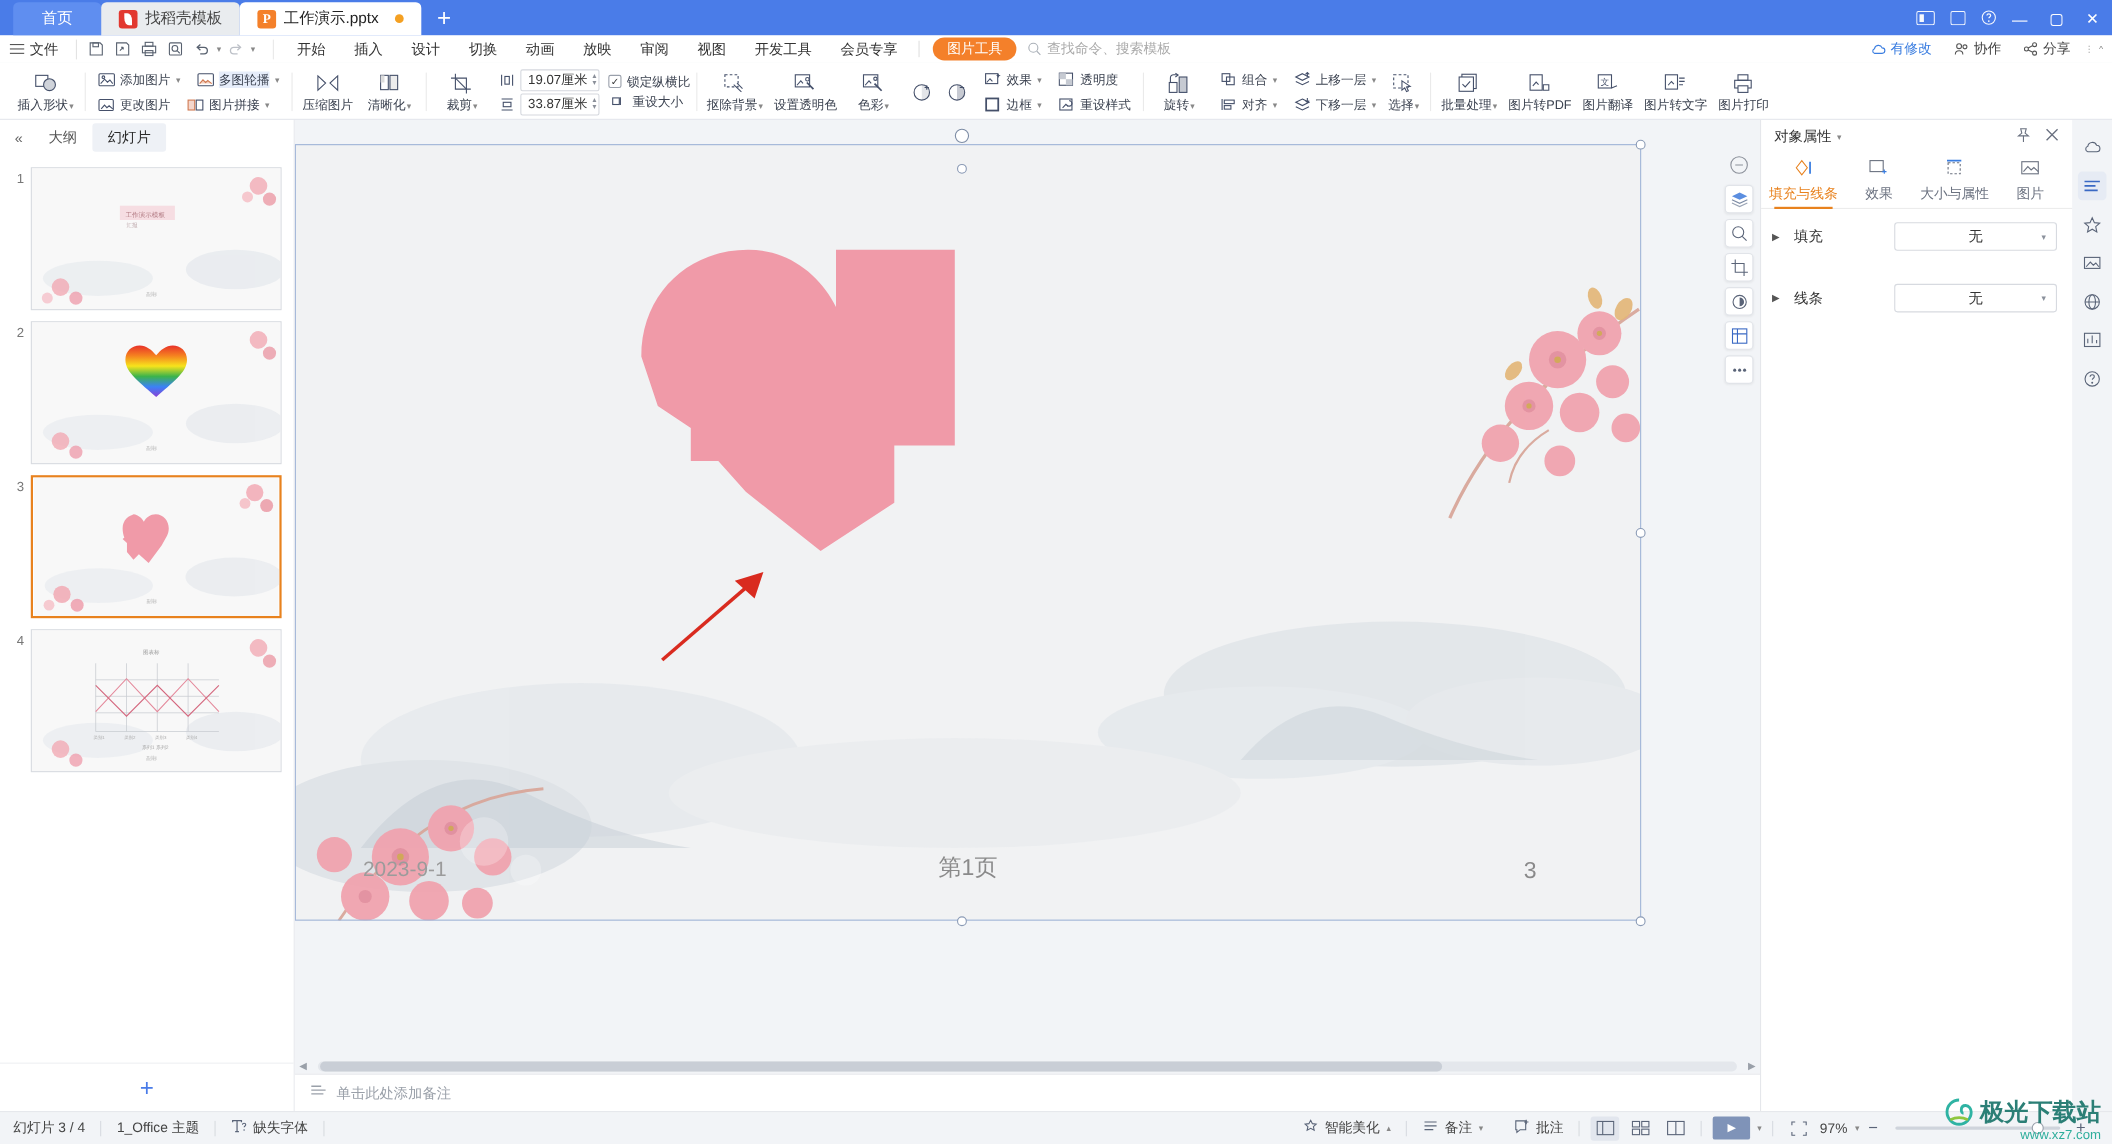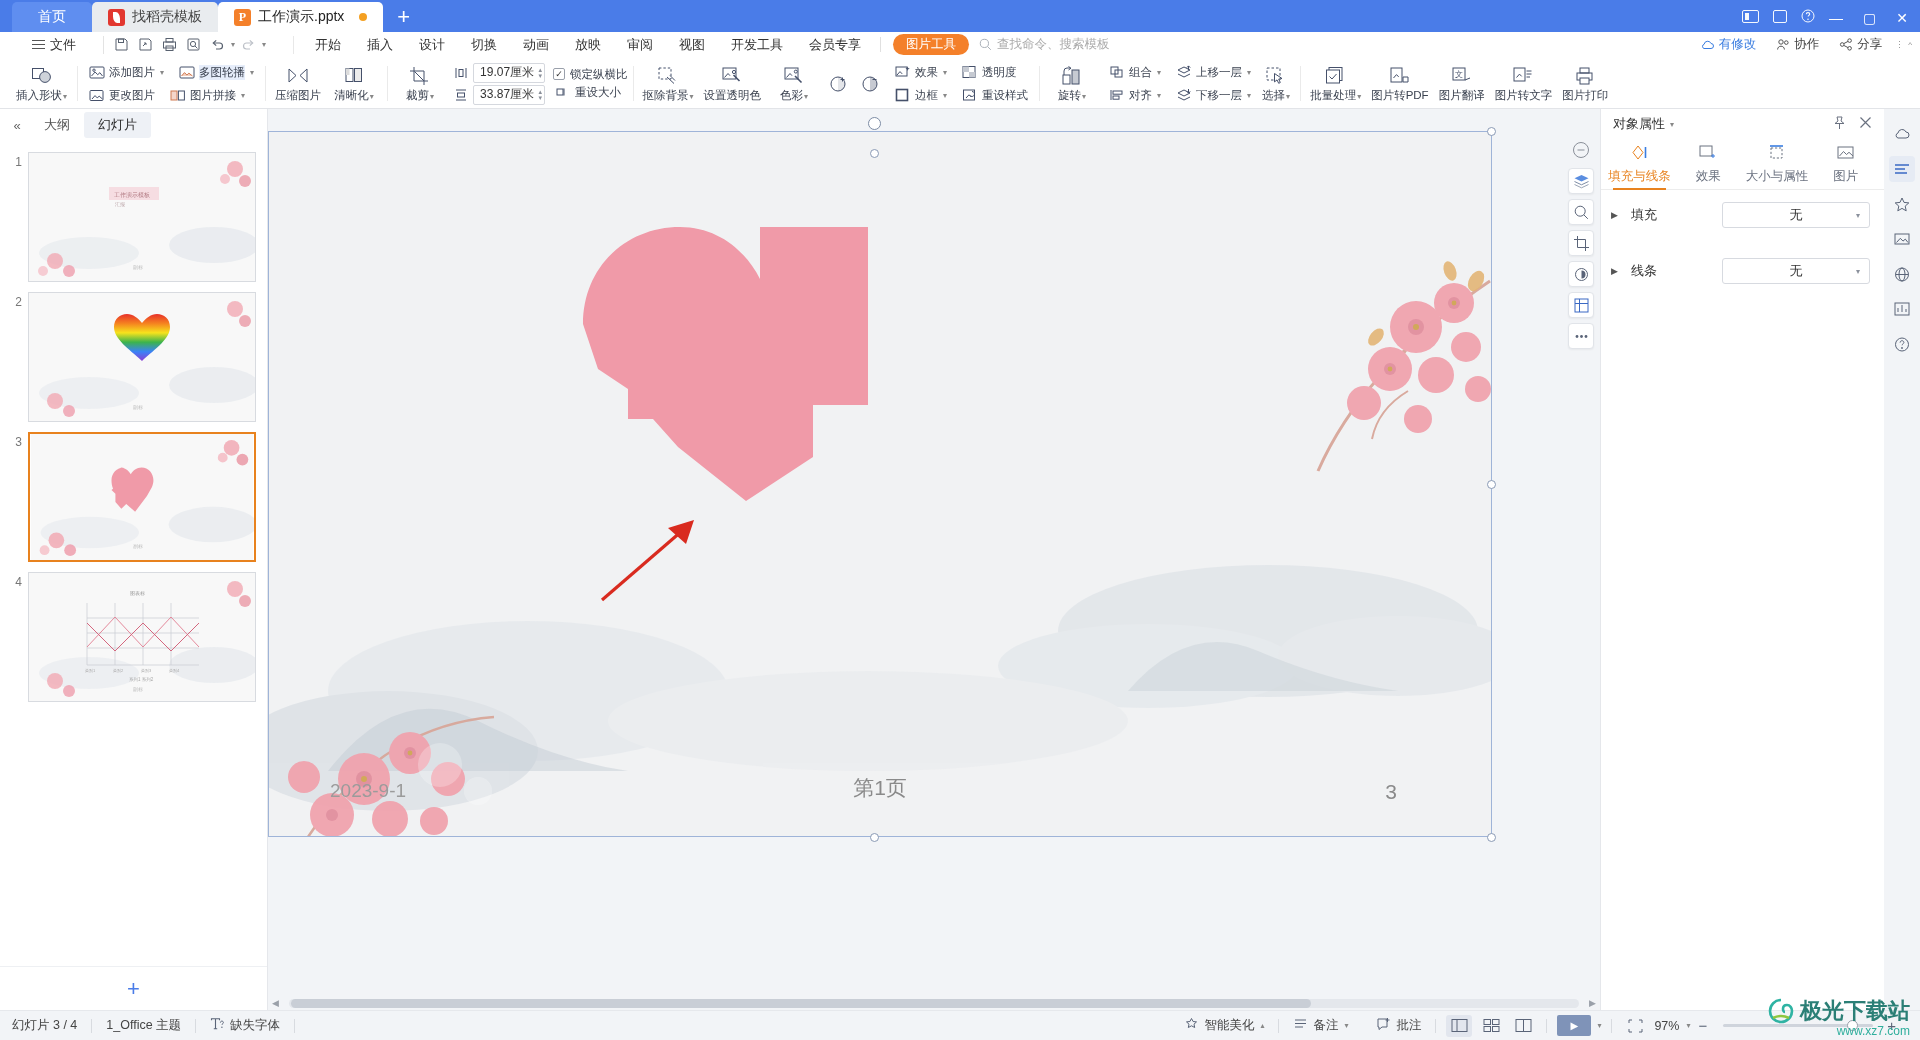--- a/index.html
+++ b/index.html
@@ -33,21 +33,21 @@
   .ico-orange { background:#f4802a; color:#fff; font-size:12px; font-weight:bold; display:flex;align-items:center;justify-content:center;font-family:"Liberation Serif",serif; }
   .tab-dot { width:8px;height:8px;border-radius:50%;background:#f4a022;margin-left:8px;}
   .tab-plus { color:#fff; font-size:22px; padding:0 14px; line-height:30px; cursor:pointer; }
   .tabbar-right { margin-left:auto; display:flex; align-items:center; gap:14px; padding:0 12px 6px 0; color:#fff; }
   .tb-icon { font-size:14px; cursor:pointer; opacity:.95; }
   .win-btns { display:flex; align-items:center; gap:20px; font-size:14px; }
 
   
   .menurow {
     height: 25px; background: #fff; display: flex; align-items: center;
-    padding-left: 24px; gap: 15px; flex: 0 0 25px; font-size: 13px;
+    padding-left: 1px; gap: 4px; flex: 0 0 25px; font-size: 13px;
   }
   .mfile { display:flex;align-items:center;gap:5px;padding:0 8px;color:#333;cursor:pointer; }
   .hamburger { display:inline-flex;flex-direction:column;gap:2.5px; }
   .hamburger i { display:block;width:13px;height:1.5px;background:#555; }
   .qat { display:flex; align-items:center; gap:2px; padding:0 6px; border-left:1px solid #e3e3e3; margin-left:4px; height:18px;}
   .qbtn { width:22px;height:20px;display:flex;align-items:center;justify-content:center;cursor:pointer;color:#55606e; }
   .qbtn svg { display:block; }
   .menus { display:flex; align-items:center; margin-left:6px; border-left:1px solid #e8e8e8; padding-left:8px; height:18px; }
   .menu { padding:0 13px; color:#333; cursor:pointer; white-space:nowrap; }
   .pill { background:#f4802a; color:#fff; border-radius:11px; padding:2px 13px; font-size:12.5px; margin:0 6px; cursor:pointer;}
@@ -967,20 +967,28 @@
       </div>
 
       <div class="hscroll">
         <span class="hs-arrow">◀</span>
         <div class="hs-track">
             <div class="hs-thumb"></div>
           </div>
         <span class="hs-arrow">▶</span>
       </div>
 
+      <div class="notes">
+        <span>
+          <svg width="15" height="14" viewBox="0 0 15 14">
+              <path d="M1 2.5h9M1 6h13M1 9.5h11" stroke="#9aa0a9" stroke-width="1.2"></path>
+            </svg>
+        </span>
+        <span>单击此处添加备注</span>
+      </div>
     </div>
 
     <div class="objpanel">
       <div class="op-head">
         <span>对象属性</span>
         <span class="caret" style="margin-left:5px;">▾</span>
         <span class="acts">
           <span><svg width="13" height="14" viewBox="0 0 13 14">
                 <path d="M4 1h5l-1 4 3 2.5H2L5 5z" fill="none" stroke="#6a7180"></path>
                 <path d="M6.5 7.5V13" stroke="#6a7180"></path>

